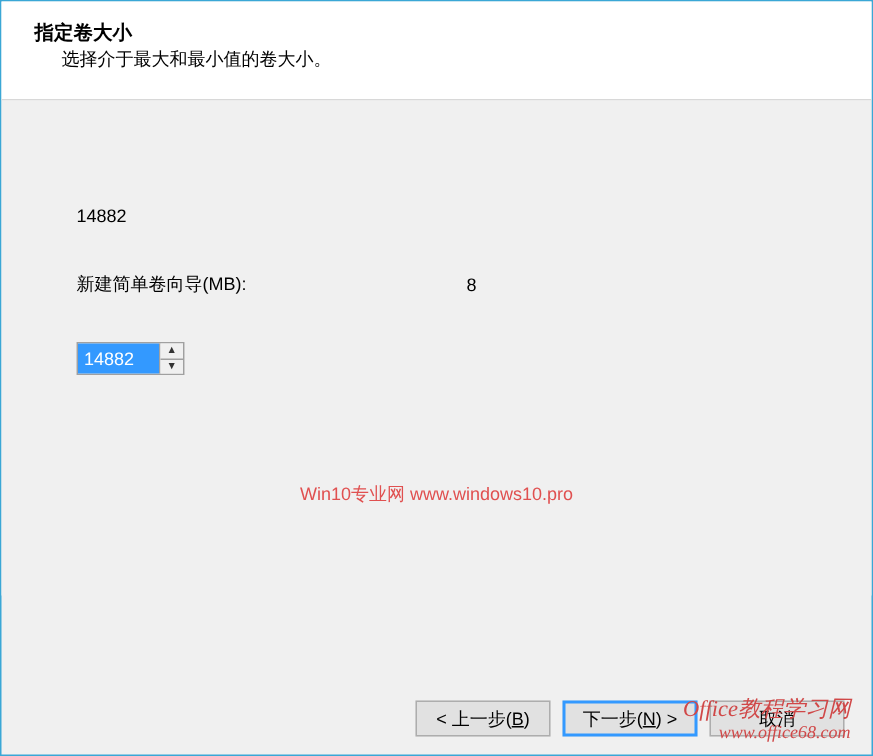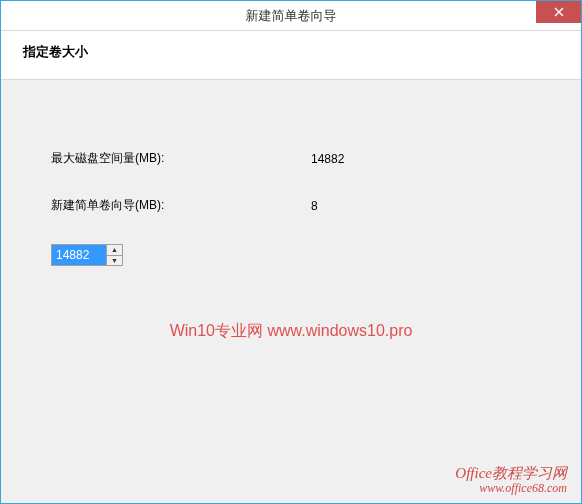--- a/index.html
+++ b/index.html
@@ -118,21 +118,21 @@
       color: #333;
     }
     .spinner-up { border-bottom: 1px solid #a0a0a0; }
     .watermark1 {
       position: absolute;
       left: 0;
       right: 0;
       top: 320px;
       text-align: center;
       color: #e05050;
-      font-size: 16px;
+      font-size: 12px;
       pointer-events: none;
     }
     .button-bar {
       position: absolute;
       bottom: 12px;
       right: 18px;
       display: flex;
       gap: 8px;
     }
     .btn {
@@ -164,37 +164,29 @@
       pointer-events: none;
     }
     .watermark2 .l2 { font-size: 12px; }
     .underline { text-decoration: underline; }
   </style>
 </head>
 <body>
 
 <div class="window">
 
-  <div class="titlebar">
-    <div class="titlebar-title">新建简单卷向导</div>
-    <div class="close-btn">
-      <svg viewBox="0 0 10 10">
-          <path d="M1 1 L9 9 M9 1 L1 9" stroke="#fff" stroke-width="1.4"></path>
-        </svg>
-    </div>
-  </div>
 
   <div class="header-section">
     <div class="heading">指定卷大小</div>
+    <div class="subheading">选择介于最大和最小值的卷大小。</div>
   </div>
 
   <div class="content">
 
     <div class="row">
-      <div class="label">最大磁盘空间量(MB):</div>
       <div class="value">14882</div>
     </div>
 
     <div class="row">
       <div class="label">新建简单卷向导(MB):</div>
       <div class="value">8</div>
     </div>
 
     <div class="row">
       <div class="spinner-wrap">
@@ -203,19 +195,32 @@
           <div class="spinner-up">▲</div>
           <div class="spinner-down">▼</div>
         </div>
       </div>
     </div>
 
   </div>
 
   <div class="watermark1">Win10专业网 www.windows10.pro</div>
 
+  <div class="button-bar">
+    <button class="btn">
+      <span>&lt; 上一步(</span>
+        <span class="underline">B</span>
+        <span>)</span>
+    </button>
+    <button class="btn default">
+      <span>下一步(</span>
+        <span class="underline">N</span>
+        <span>) &gt;</span>
+    </button>
+    <button class="btn">取消</button>
+  </div>
 
   <div class="watermark2">
     <div>Office教程学习网</div>
     <div class="l2">www.office68.com</div>
   </div>
 
 </div>
 
 </body></html>

